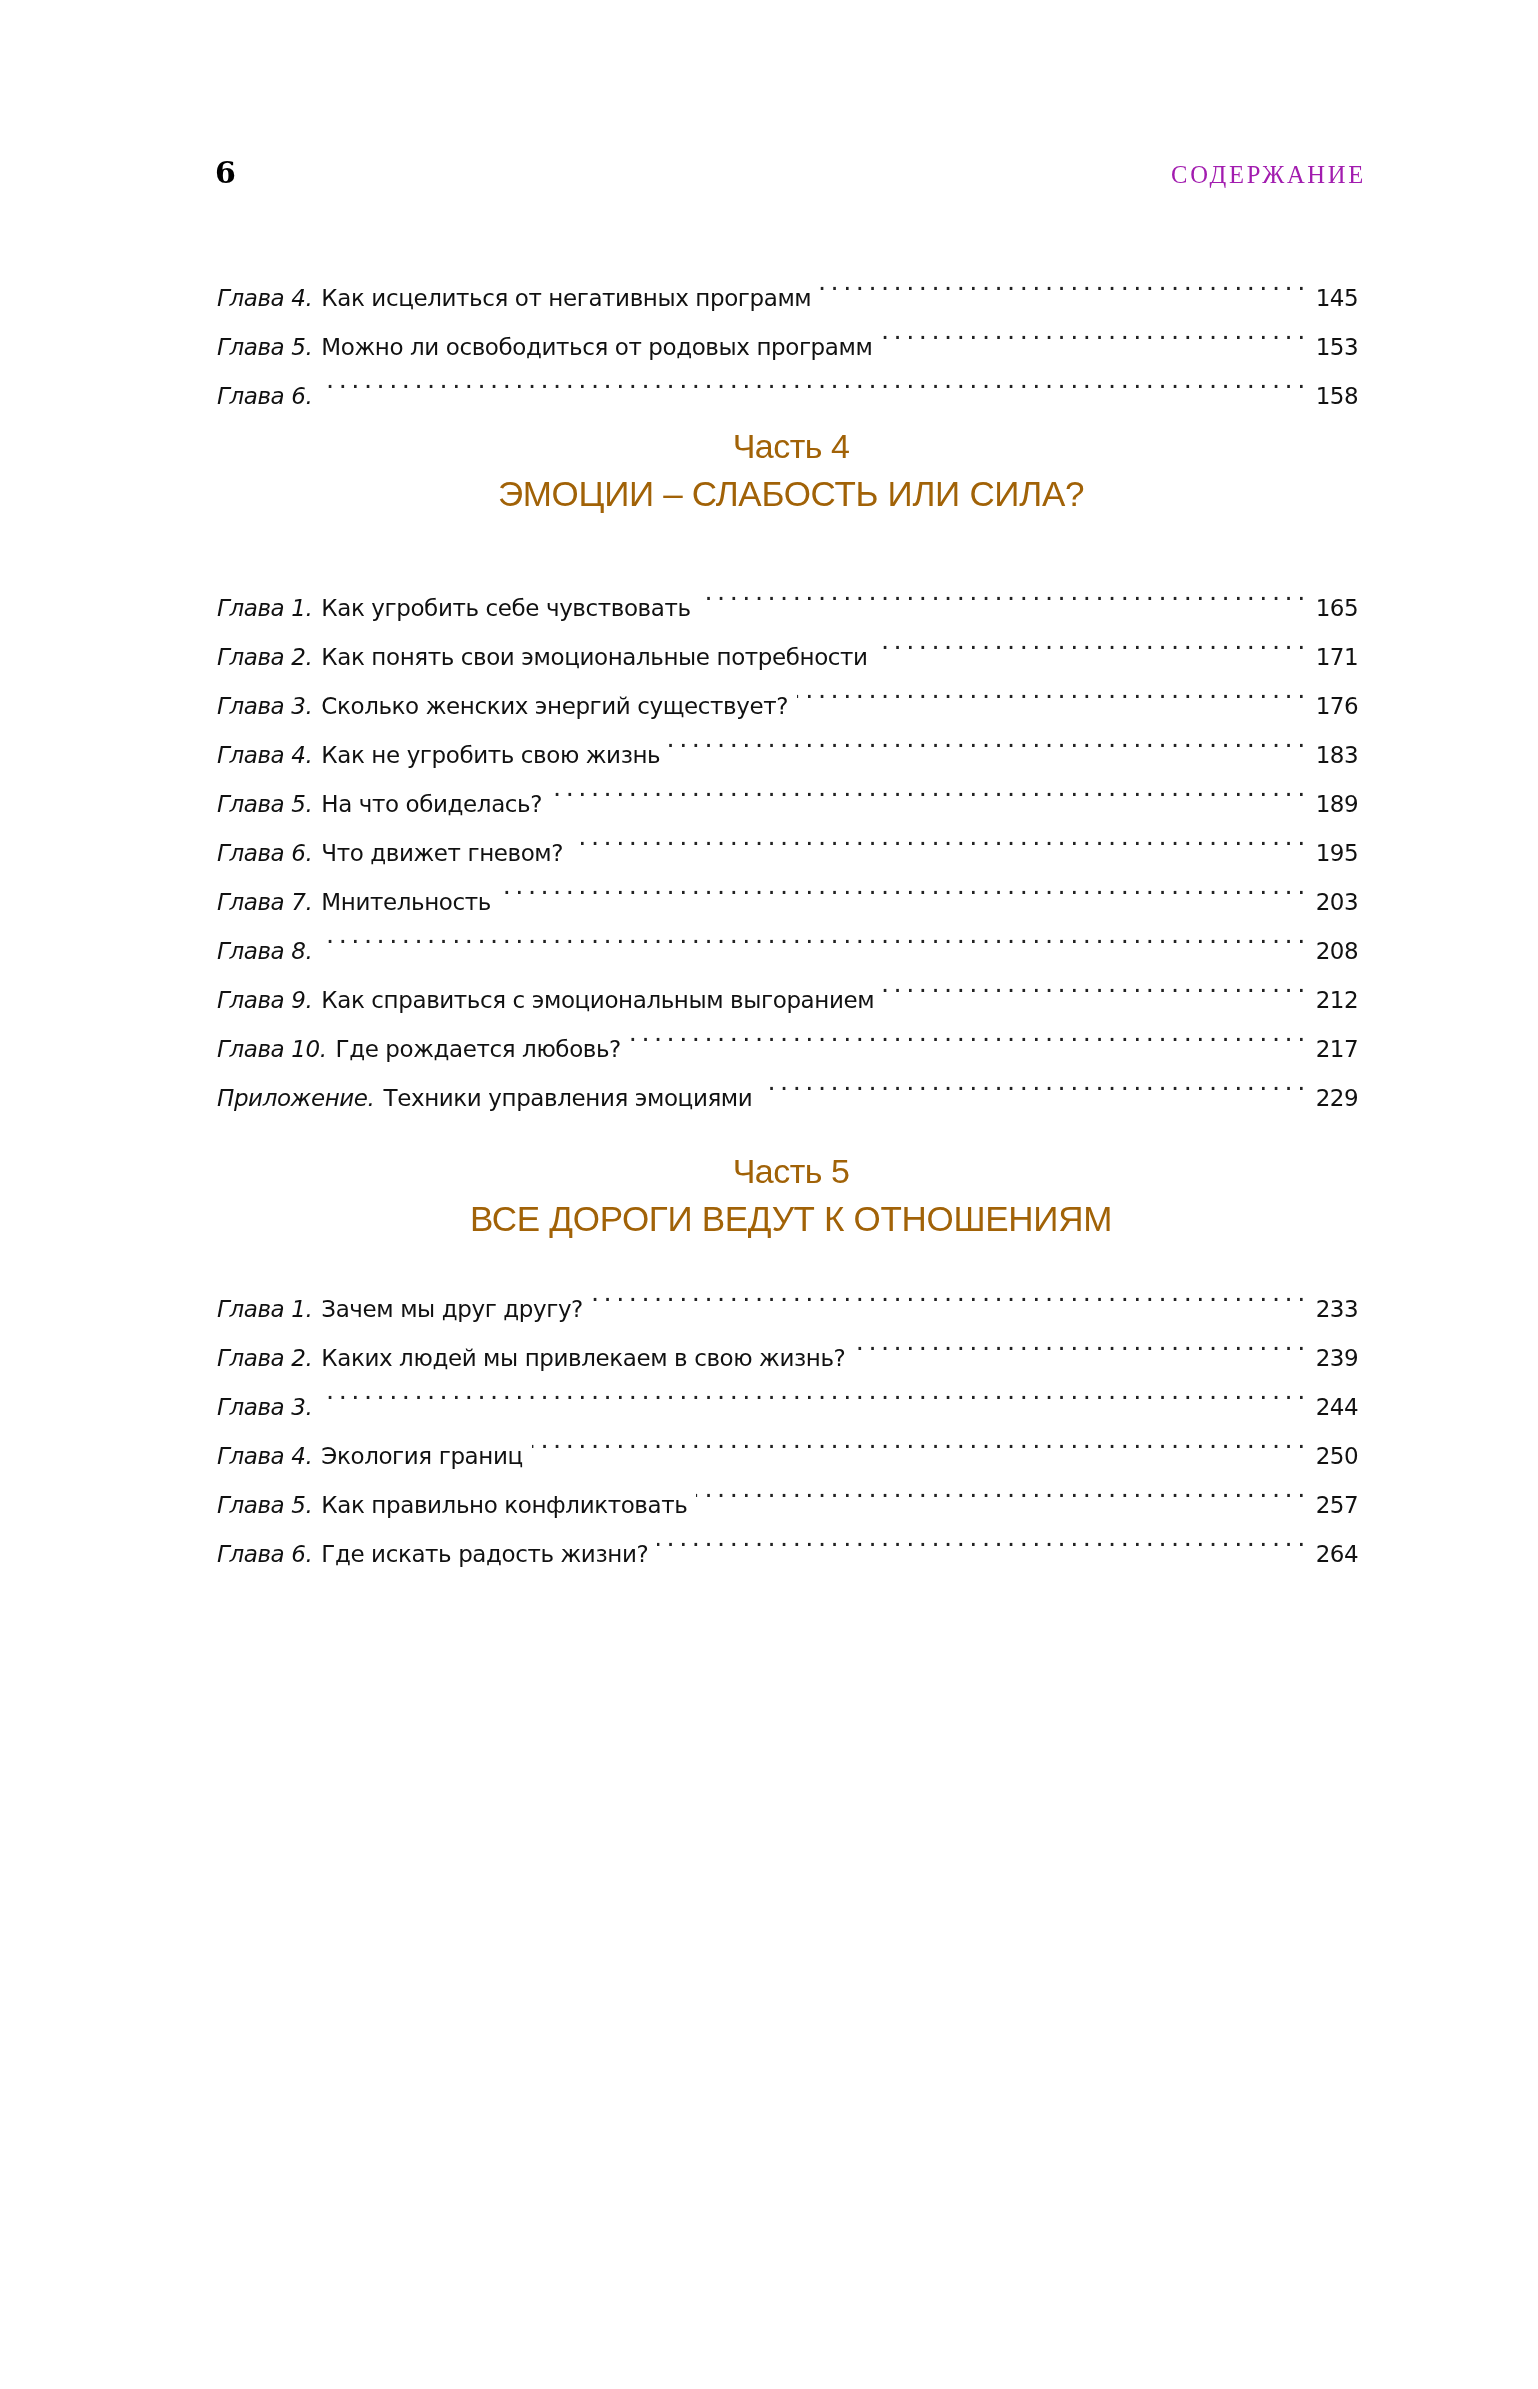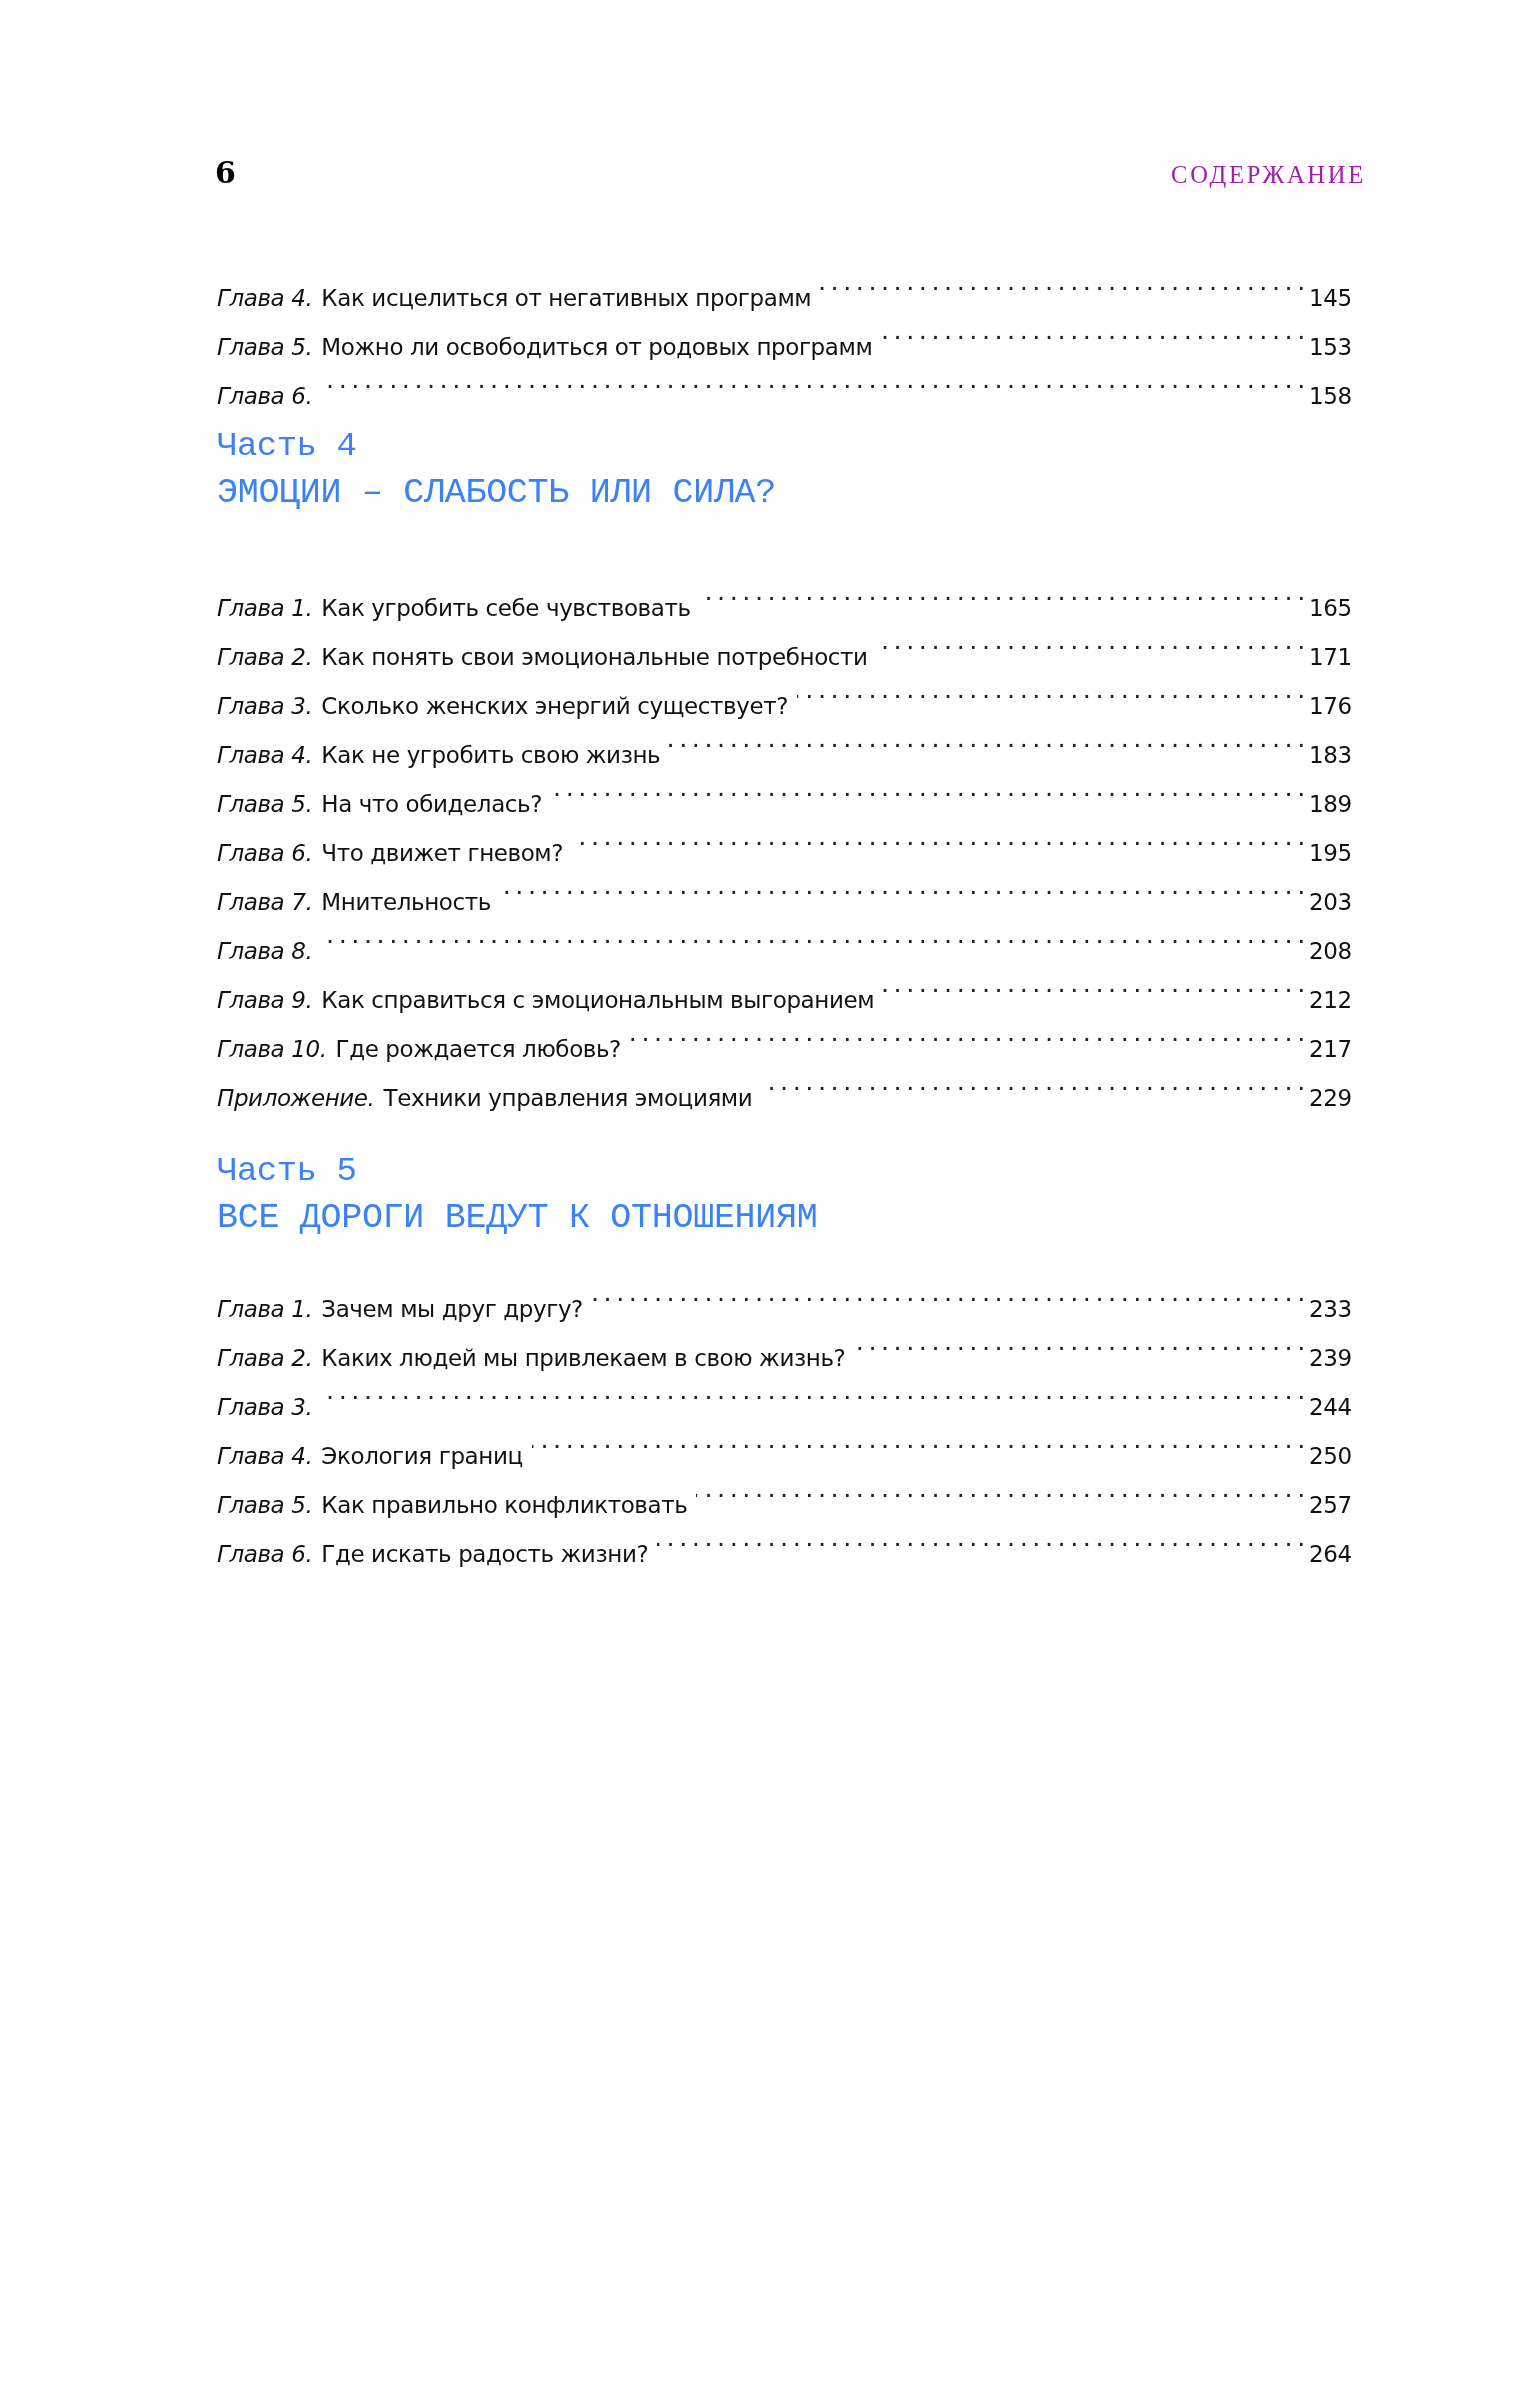--- a/index.html
+++ b/index.html
@@ -88,30 +88,31 @@
       right: 0;
       bottom: 0;
       white-space: nowrap;
       font-size: 25.5px;
       letter-spacing: -1.8px;
       line-height: 49px;
       color: #222;
     }
     .toc-page {
       flex: 0 0 auto;
-      text-align: left;
+      text-align: center;
       min-width: 56px;
       margin-top: 32px;
     }
     .part-heading {
       position: absolute;
       left: 217px;
       width: 1148px;
-      font-family: Liberation Mono, monospace;
-      color: #3b82f6;
+      text-align: center;
+      font-family: Liberation Sans, sans-serif;
+      color: #a16207;
     }
     .part-number {
       font-size: 34px;
       line-height: 47px;
       height: 47px;
       letter-spacing: -0.5px;
     }
     .part-title {
       font-size: 35px;
       line-height: 47px;

